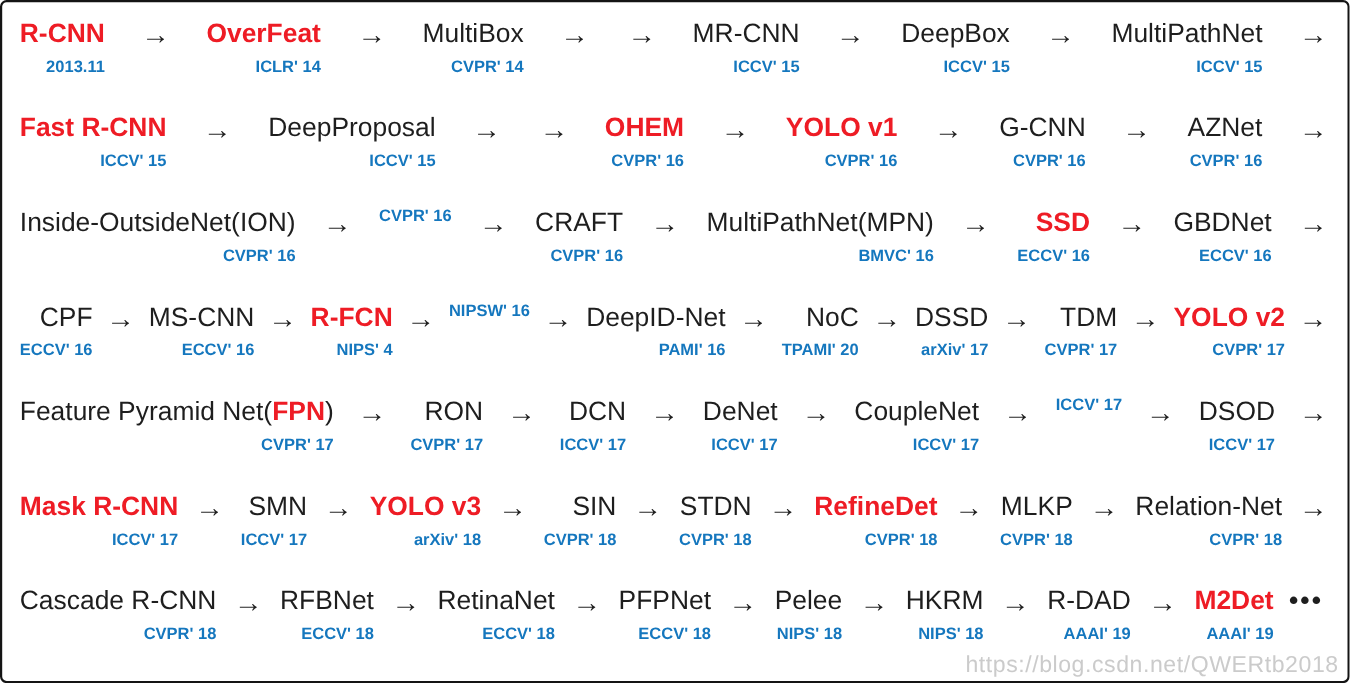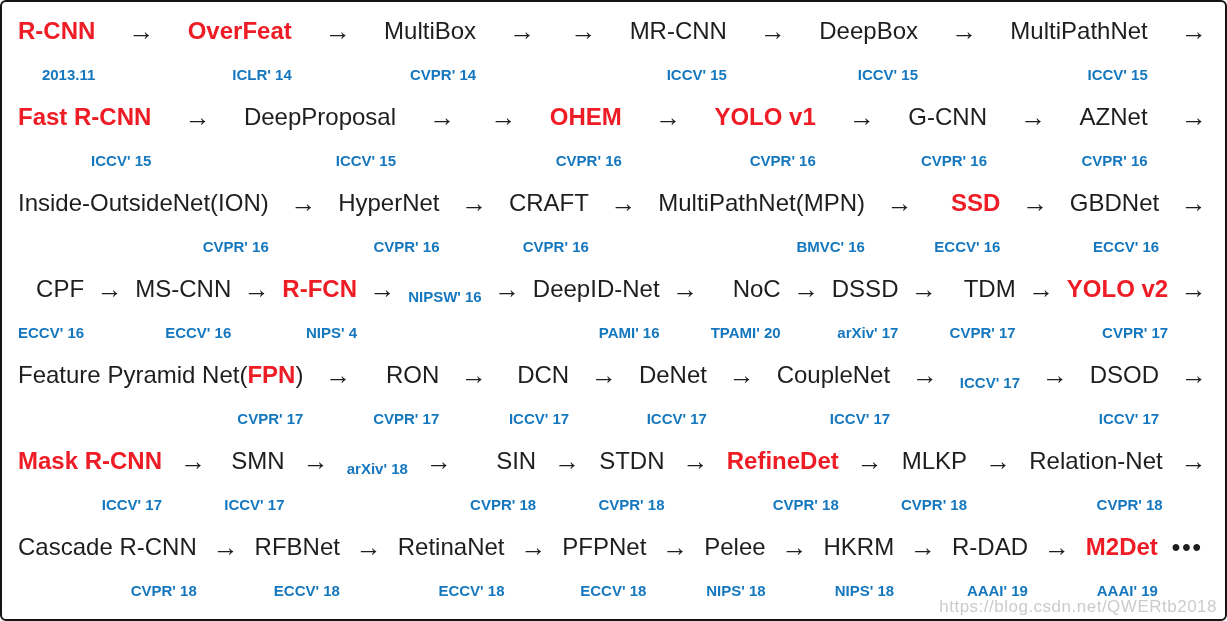--- a/index.html
+++ b/index.html
@@ -33,42 +33,42 @@
     white-space:nowrap;
   }
   .name .hl, .name.hl{
     color:var(--highlight-color);
     font-weight:700;
   }
   .venue{
     font-size:15px;
     font-weight:700;
     color:var(--venue-color);
-    margin-top:17px;
+    margin-top:3px;
     white-space:nowrap;
   }
   .arrow{
     font-size:26px;
     line-height:36px;
     color:var(--text-color);
     padding:0 2px;
   }
   .ellipsis{
     font-size:24px;
     line-height:36px;
     font-weight:700;
     letter-spacing:2px;
     color:var(--text-color);
     padding-right:6px;
   }
   .watermark{
     position:absolute;
     right:8px;
     bottom:2px;
-    font-size:17px;
+    font-size:21px;
     color:var(--watermark-color);
     letter-spacing:0.5px;
   }
 </style>
 </head>
 <body>
 
 <div class="frame">
   <div id="rows-root">
       <div class="row">
@@ -137,21 +137,20 @@
         </div>
         <span class="arrow">→</span>
       </div>
       <div class="row">
         <div class="entry">
           <div class="name">Inside-OutsideNet(ION)</div>
           <div class="venue">CVPR' 16</div>
         </div>
         <span class="arrow">→</span>
         <div class="entry">
-          <div class="name">HyperNet</div>
           <div class="venue">CVPR' 16</div>
         </div>
         <span class="arrow">→</span>
         <div class="entry">
           <div class="name">CRAFT</div>
           <div class="venue">CVPR' 16</div>
         </div>
         <span class="arrow">→</span>
         <div class="entry">
           <div class="name">MultiPathNet(MPN)</div>
@@ -256,20 +255,21 @@
           <div class="name hl">Mask R-CNN</div>
           <div class="venue">ICCV' 17</div>
         </div>
         <span class="arrow">→</span>
         <div class="entry">
           <div class="name">SMN</div>
           <div class="venue">ICCV' 17</div>
         </div>
         <span class="arrow">→</span>
         <div class="entry">
+          <div class="name hl">YOLO v3</div>
           <div class="venue">arXiv' 18</div>
         </div>
         <span class="arrow">→</span>
         <div class="entry">
           <div class="name">SIN</div>
           <div class="venue">CVPR' 18</div>
         </div>
         <span class="arrow">→</span>
         <div class="entry">
           <div class="name">STDN</div>

